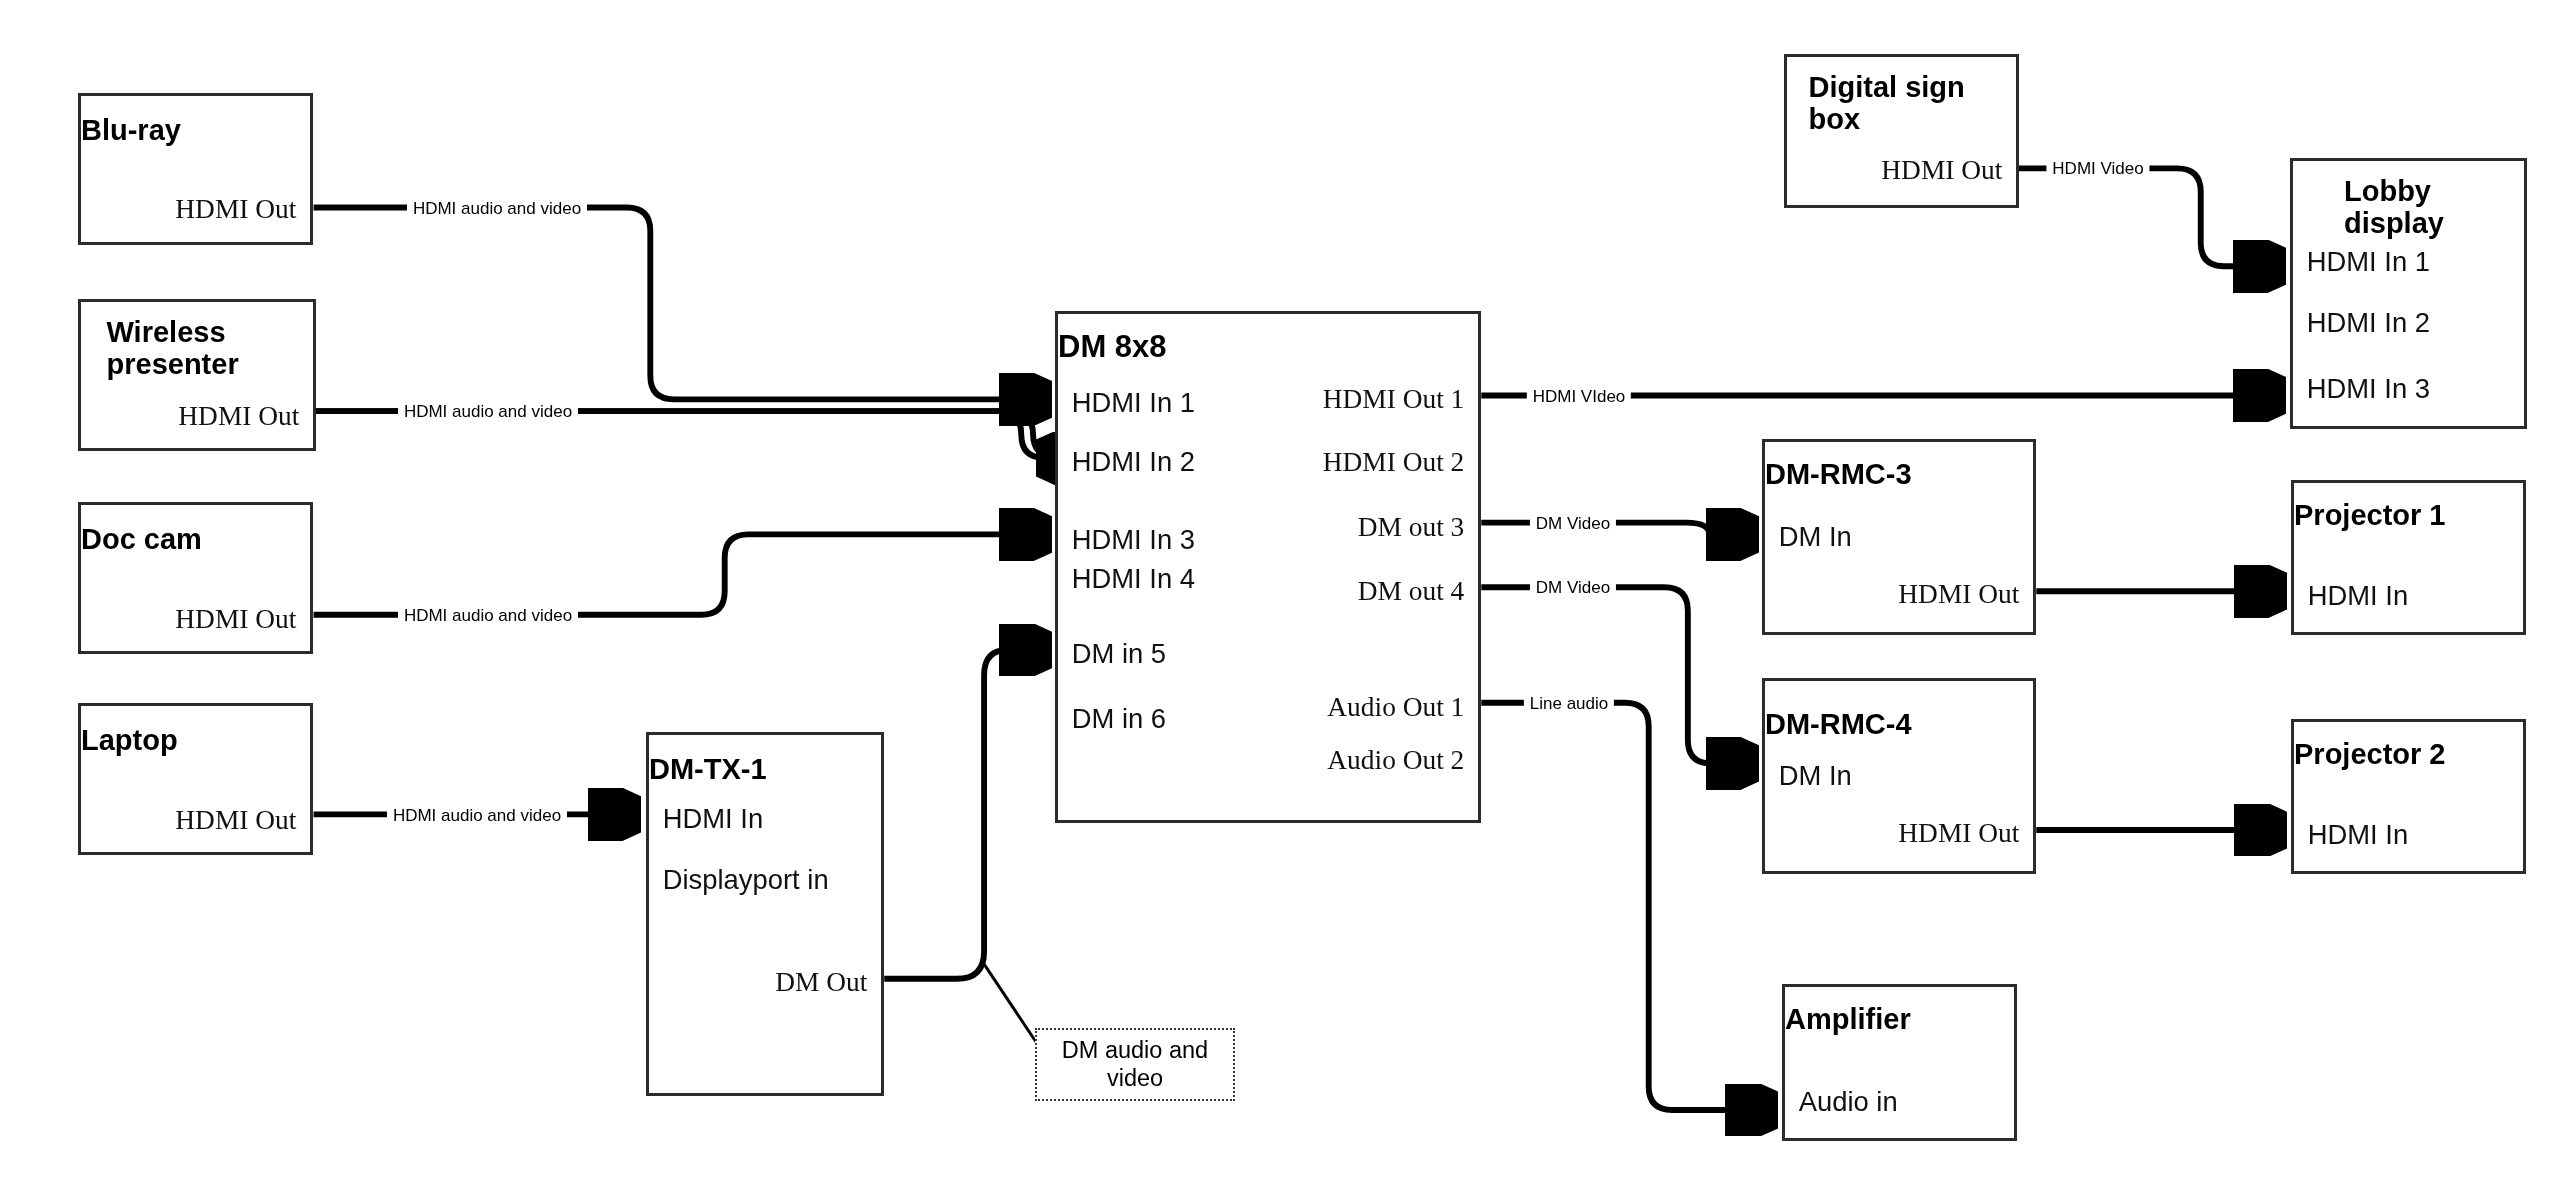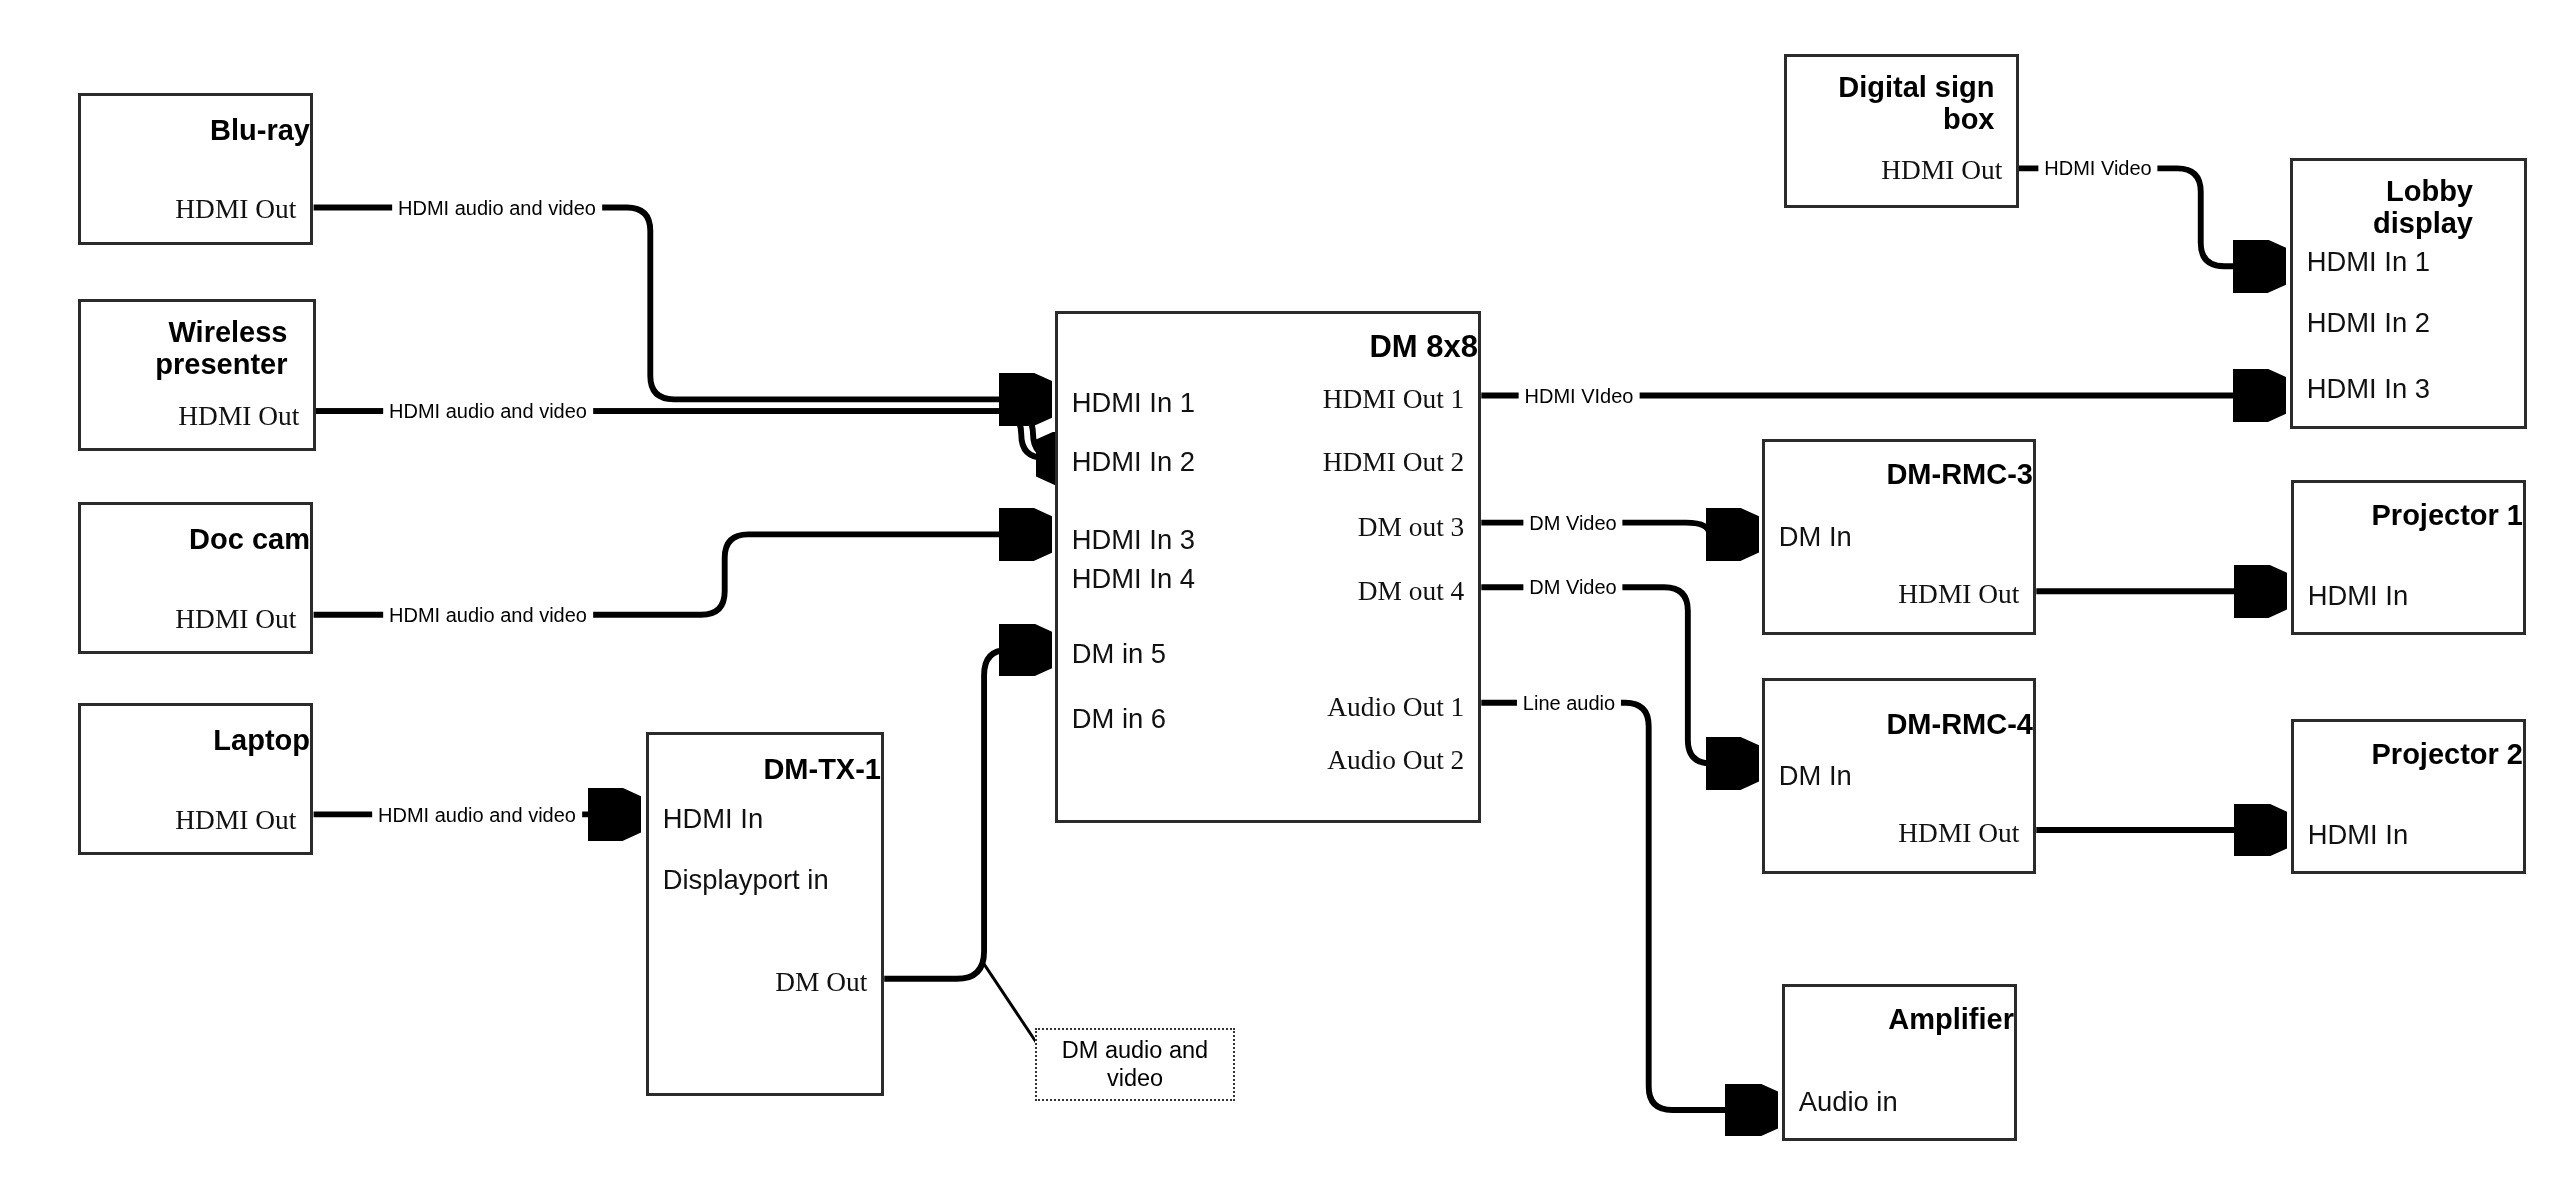--- a/index.html
+++ b/index.html
@@ -1,23 +1,23 @@
 <!DOCTYPE html>
 <html><head>
 <meta charset="utf-8">
 <style>
   html,body{margin:0;padding:0;background:#ffffff;}
   body{font-family:"Liberation Sans",sans-serif;}
   #stage{position:relative;width:2576px;height:1201px;background:#ffffff;overflow:hidden;}
   .node{position:absolute;border:3.9px solid #2b2b2b;background:#ffffff;box-sizing:border-box;}
-  .ttl{position:absolute;left:0;right:0;text-align:right;font-weight:bold;font-size:29px;color:#000;line-height:1.12;}
+  .ttl{position:absolute;left:0;right:0;text-align:left;font-weight:bold;font-size:29px;color:#000;line-height:1.12;}
   .port{position:absolute;font-size:27.4px;color:#111;line-height:1.1;white-space:nowrap;}
   .pl{left:13.7px;text-align:left;}
   .pr{right:13.7px;text-align:right;font-family:Liberation Serif, serif;}
-  .edgelabel{position:absolute;font-size:20px;color:#000;background:#ffffff;padding:0 5.9px;white-space:nowrap;transform:translate(-50%,-50%);line-height:1;}
+  .edgelabel{position:absolute;font-size:17px;color:#000;background:#ffffff;padding:0 5.9px;white-space:nowrap;transform:translate(-50%,-50%);line-height:1;}
   .callout{position:absolute;border:2.9px dotted #333;background:#ffffff;box-sizing:border-box;display:flex;align-items:center;justify-content:center;text-align:center;font-size:23.5px;color:#000;line-height:1.15;padding:3.9px 5.9px;}
   svg.wires{position:absolute;left:0;top:0;width:2576px;height:1201px;pointer-events:none;}
   svg.wires path{fill:none;stroke:#000;stroke-width:6;stroke-linecap:butt;stroke-linejoin:round;}
   svg.wires path.thin{stroke-width:3;}
 </style>
 </head>
 <body>
 
 <div id="stage">
 

